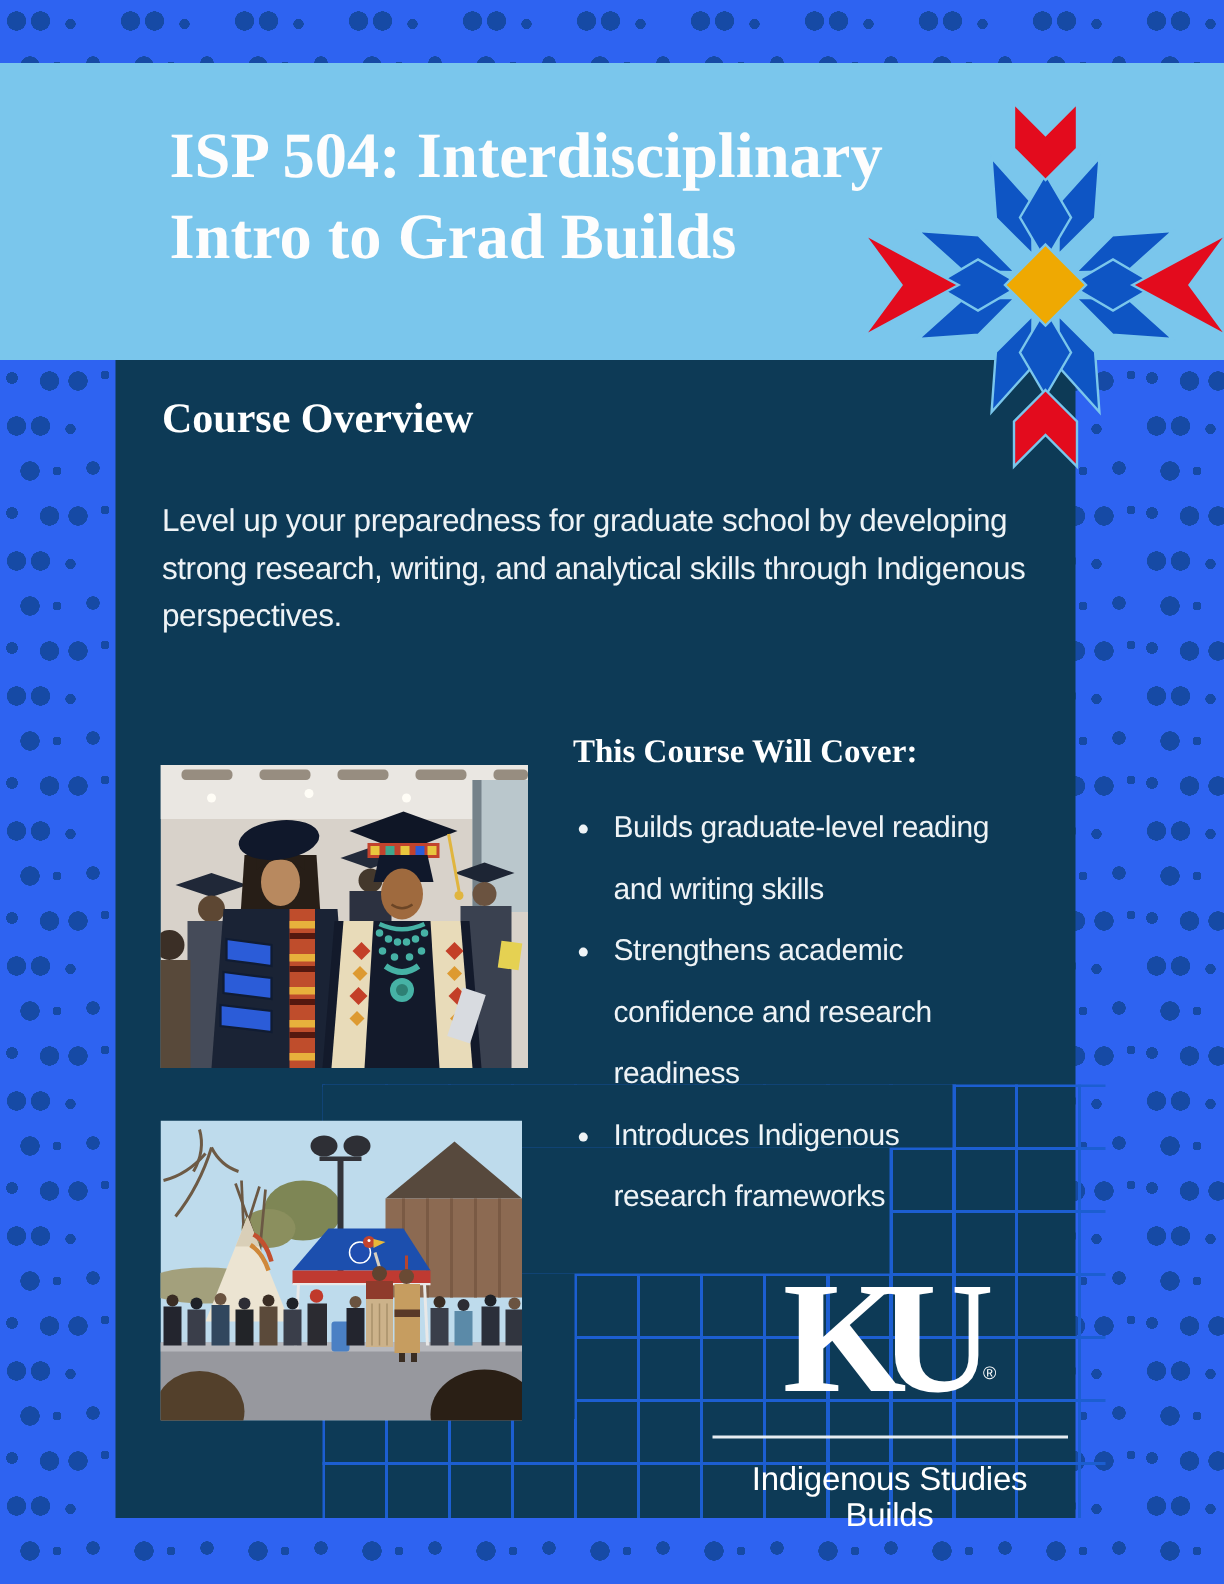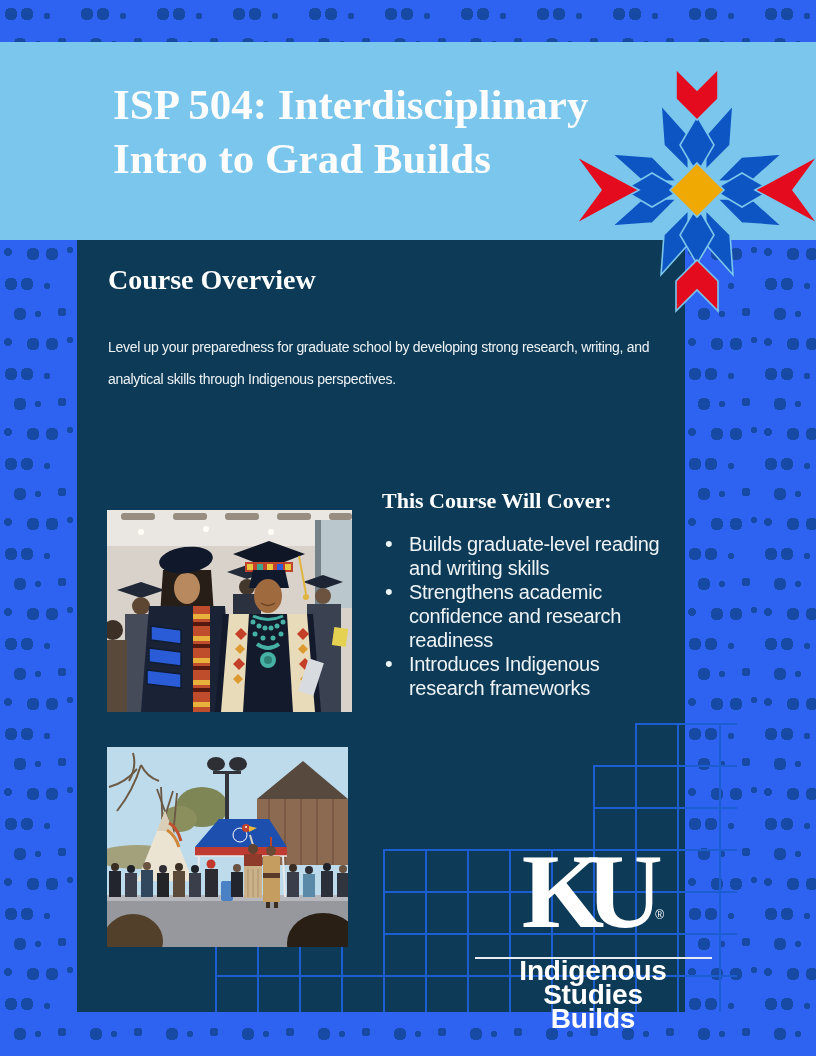--- a/index.html
+++ b/index.html
@@ -18,54 +18,54 @@
       radial-gradient(circle 6.5px at 33px 74px,#164aa5 98%,transparent),
       radial-gradient(circle 6.5px at 52px 74px,#164aa5 98%,transparent),
       radial-gradient(circle 3px at 70px 70px,#164aa5 98%,transparent);
     background-size:76px 90px;
   }
   .header-band{position:absolute;left:0;top:42px;width:816px;height:198px;background:#7ac6ec;}
   .title{margin:0;position:absolute;left:73px;top:36px;color:#fdfdfd;
     font-family:"Liberation Serif",serif;font-weight:bold;font-size:43px;line-height:54px;}
   .title span{display:block;margin-left:40px;}
   .star{position:absolute;left:573px;top:66px;width:248px;height:248px;z-index:6;}
-  .panel{position:absolute;left:77px;top:240px;width:608px;height:772px;background:#0d3a56;z-index:2;}
+  .panel{position:absolute;left:77px;top:240px;width:608px;height:772px;background:#0d3a56;z-index:2;padding-left:32px;}
 
   
   .grid{position:absolute;left:138px;top:483px;width:522px;height:289px;
     background-image:
       repeating-linear-gradient(to right,#1c5ed1 0 2px,transparent 2px 42px),
       repeating-linear-gradient(to bottom,#1c5ed1 0 2px,transparent 2px 42px);}
   .grid-cover{position:absolute;background:#0d3a56;}
   .gc1{left:138px;top:483px;width:420px;height:42px;}
   .gc2{left:138px;top:525px;width:378px;height:84px;}
   .gc3{left:138px;top:609px;width:168px;height:97px;}
 
   .panel h2{margin:0;position:absolute;left:31px;top:24px;color:#fff;
     font-family:"Liberation Serif",serif;font-weight:bold;font-size:28px;}
   .overview-body{margin:0;position:absolute;left:31px;top:92px;width:600px;color:#eef3f6;
-    font-size:14px;line-height:31.5px;letter-spacing:-0.3px;}
+    font-size:21px;line-height:31.5px;letter-spacing:-0.3px;}
 
   .photo{position:absolute;margin:0;line-height:0;}
   .photo svg{display:block;}
   .photo-grad{left:30px;top:270px;width:245px;height:202px;}
   .photo-powwow{left:30px;top:507px;width:241px;height:200px;}
 
   .covers{position:absolute;left:305px;top:248px;width:310px;color:#fff;}
   .covers h3{margin:0;font-family:"Liberation Serif",serif;font-weight:bold;font-size:22px;}
   .covers ul{margin:18px 0 0;padding:0;list-style:none;width:288px;}
-  .covers li{position:relative;padding-left:27px;font-size:20px;line-height:24px;letter-spacing:-0.3px;color:#eef3f6;}
+  .covers li{position:relative;padding-left:27px;font-size:20px;line-height:41px;letter-spacing:-0.3px;color:#eef3f6;}
   .covers li::before{content:"\2022";position:absolute;left:3px;top:0;font-size:22px;color:#eef3f6;}
 
   .branding{position:absolute;left:396px;top:560px;width:240px;text-align:center;color:#fff;}
   .ku-mark{position:relative;height:102px;margin-top:41px;}
   .ku{font-family:"Liberation Serif",serif;font-weight:bold;font-size:106px;line-height:102px;letter-spacing:-0.17em;display:inline-block;padding-right:0.1em;}
   .reg{font-size:12px;vertical-align:8px;letter-spacing:0;}
   .rule{margin:14px auto 0;width:237px;height:2px;background:#e6ecf1;}
-  .program{font-weight:bold;font-size:28px;line-height:24px;letter-spacing:-0.2px;}
+  .program{margin-top:15px;font-weight:normal;font-size:22px;line-height:24px;letter-spacing:-0.2px;}
   .program span{display:block;}
 </style>
 </head>
 <body>
 
 <div class="page">
 
   <div class="header-band">
     <h1 class="title">
       <span>ISP 504: Interdisciplinary</span>

